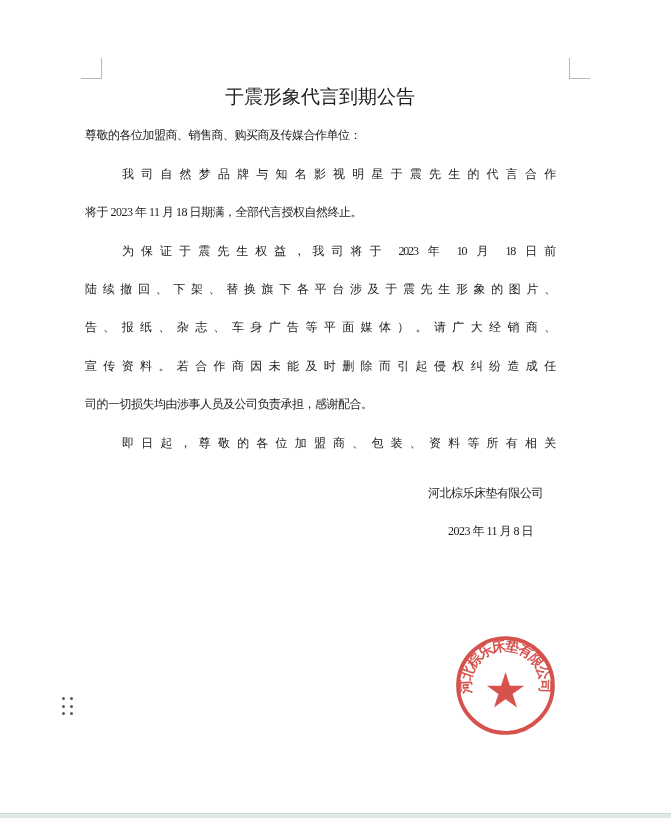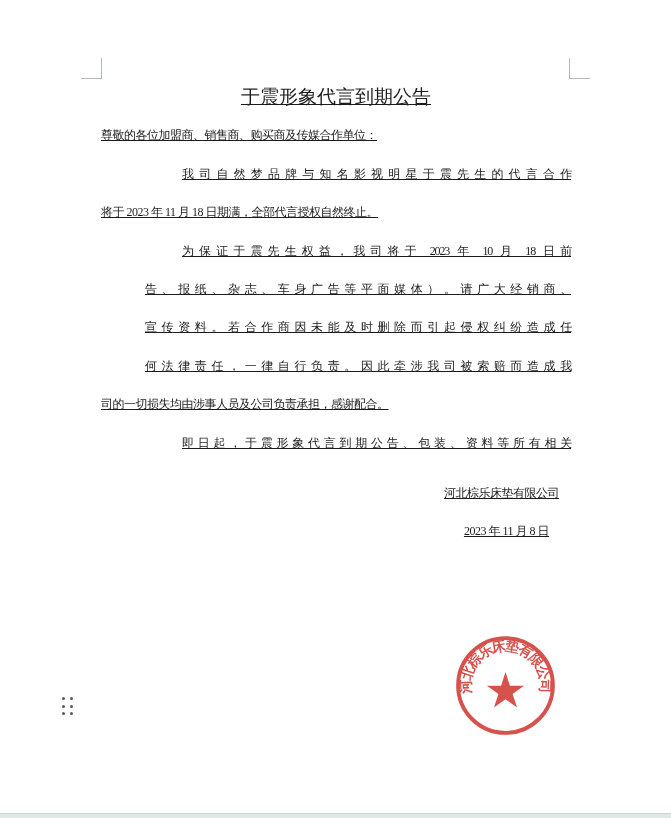--- a/index.html
+++ b/index.html
@@ -1,23 +1,23 @@
 <!DOCTYPE html>
 <html><head>
 <meta charset="utf-8">
 <style>
   html,body{margin:0;padding:0;background:#fff;}
   .page{
     position:relative;width:671px;height:818px;background:#ffffff;
     font-family:"Liberation Serif","DejaVu Serif",serif;color:#1c1c1c;overflow:hidden;
   }
-  .content{position:absolute;left:101px;top:78px;width:470px;text-decoration:underline;}
+  .content{position:absolute;left:85px;top:78px;width:470px;}
   .line{height:38.4px;line-height:38.4px;font-size:12px;letter-spacing:-0.5px;}
   .title{font-size:19px;letter-spacing:0;text-align:center;}
-  .j{text-align:justify;text-align-last:justify;letter-spacing:-1.2px;margin-left:44px;}
+  .j{text-align:justify;text-align-last:justify;letter-spacing:-1.2px;}
   .ind{text-indent:37px;}
   .spacer{height:12px;}
   .sig{text-align:right;padding-right:12px;}
   .sig.date{padding-right:22px;}
   
   .cm{position:absolute;width:20px;height:20px;top:58px;}
   .cm.tl{left:81px;border-right:1.5px solid #b3b9b9;border-bottom:1.5px solid #b3b9b9;}
   .cm.tr{left:569px;border-left:1.5px solid #b3b9b9;border-bottom:1.5px solid #b3b9b9;}
   
   .stamp{position:absolute;left:454px;top:634px;width:103px;height:103px;
@@ -39,25 +39,25 @@
   <div class="cm tl"></div>
   <div class="cm tr"></div>
 
   <div class="content">
     <div class="line title">于震形象代言到期公告</div>
     <div class="line">尊敬的各位加盟商、销售商、购买商及传媒合作单位：</div>
 
     <div class="line ind j">我司自然梦品牌与知名影视明星于震先生的代言合作</div>
     <div class="line">将于 2023 年 11 月 18 日期满，全部代言授权自然终止。</div>
     <div class="line ind j">为保证于震先生权益，我司将于 2023 年 10 月 18 日前</div>
+    <div class="line j">陆续撤回、下架、替换旗下各平台涉及于震先生形象的图片、</div>
     <div class="line j">告、报纸、杂志、车身广告等平面媒体）。请广大经销商、</div>
     <div class="line j">宣传资料。若合作商因未能及时删除而引起侵权纠纷造成任</div>
-    <div class="line j">何法律责任，一律自行负责。因此牵涉我司被索赔而造成我</div>
     <div class="line">司的一切损失均由涉事人员及公司负责承担，感谢配合。</div>
-    <div class="line ind j">即日起，于震形象代言到期公告、包装、资料等所有相关</div>
+    <div class="line ind j">即日起，尊敬的各位加盟商、包装、资料等所有相关</div>
 
     <div class="spacer"></div>
 
     <div class="line sig">河北棕乐床垫有限公司</div>
     <div class="line sig date">2023 年 11 月 8 日</div>
   </div>
 
   <svg class="stamp" viewBox="0 0 100 100" xmlns="http://www.w3.org/2000/svg">
     <defs>
       <path id="sealArc" d="M 17.5 59.9 A 34 34 0 1 1 82.5 59.9" fill="none"></path>

